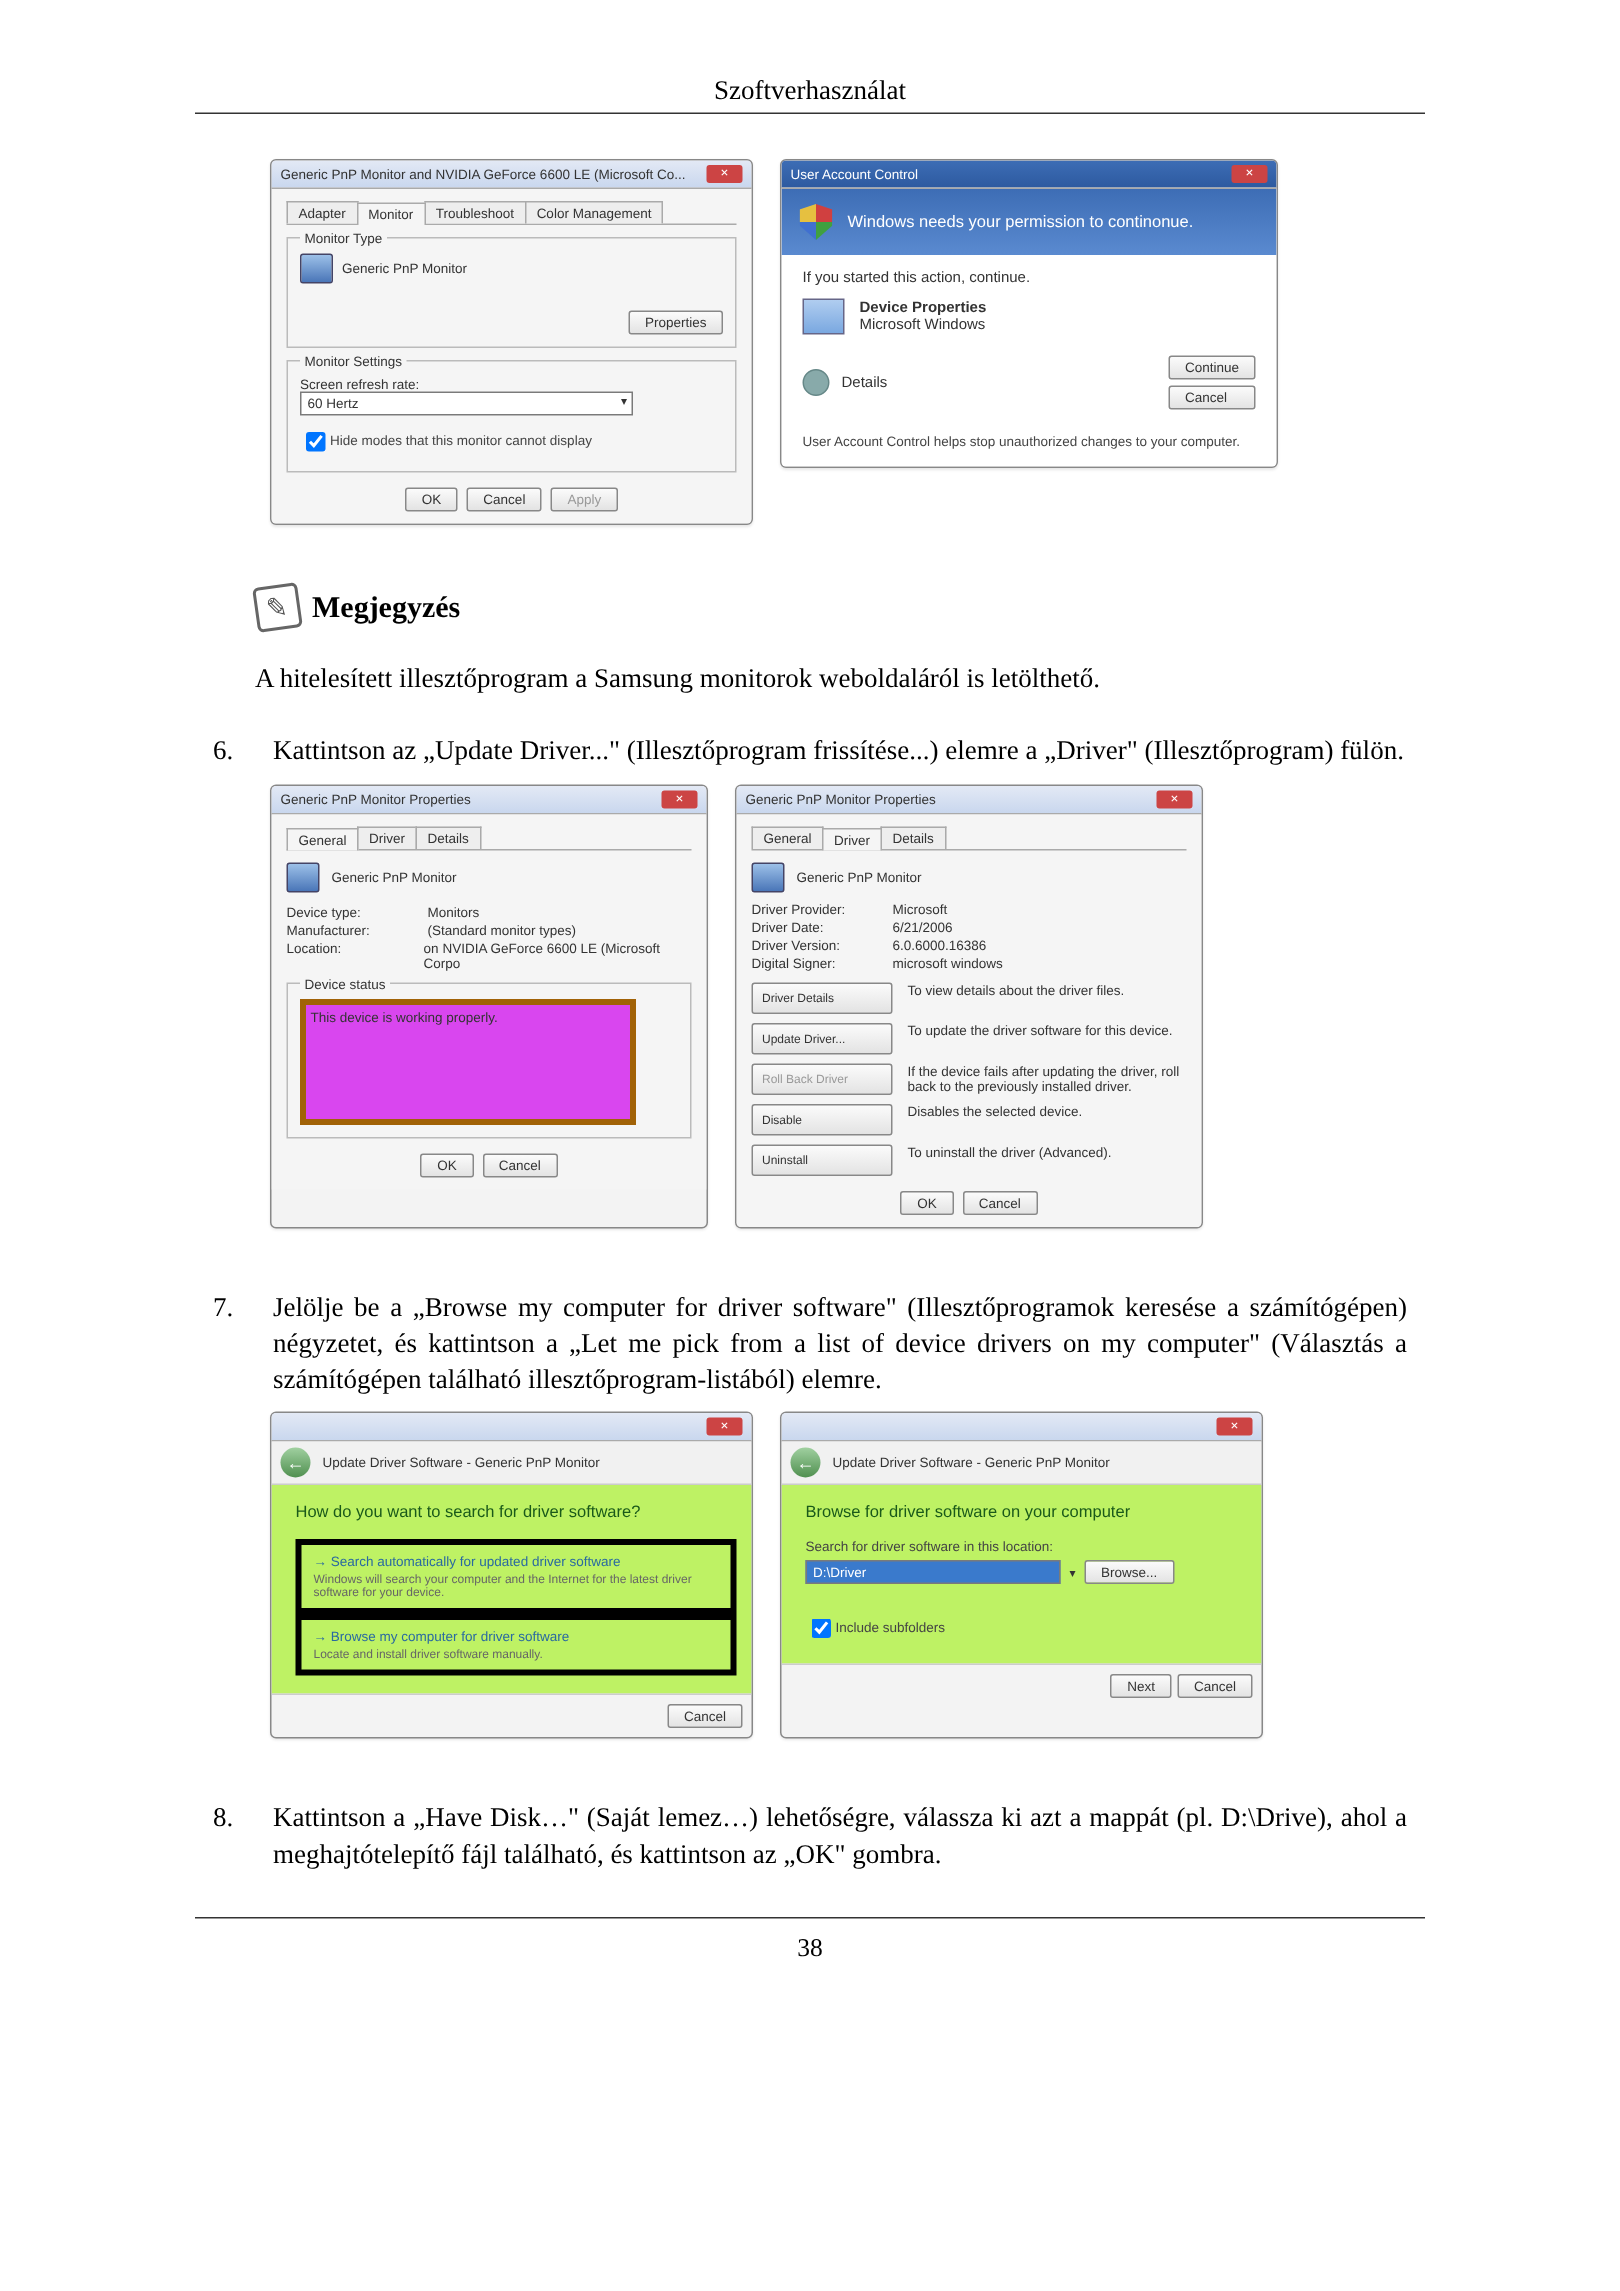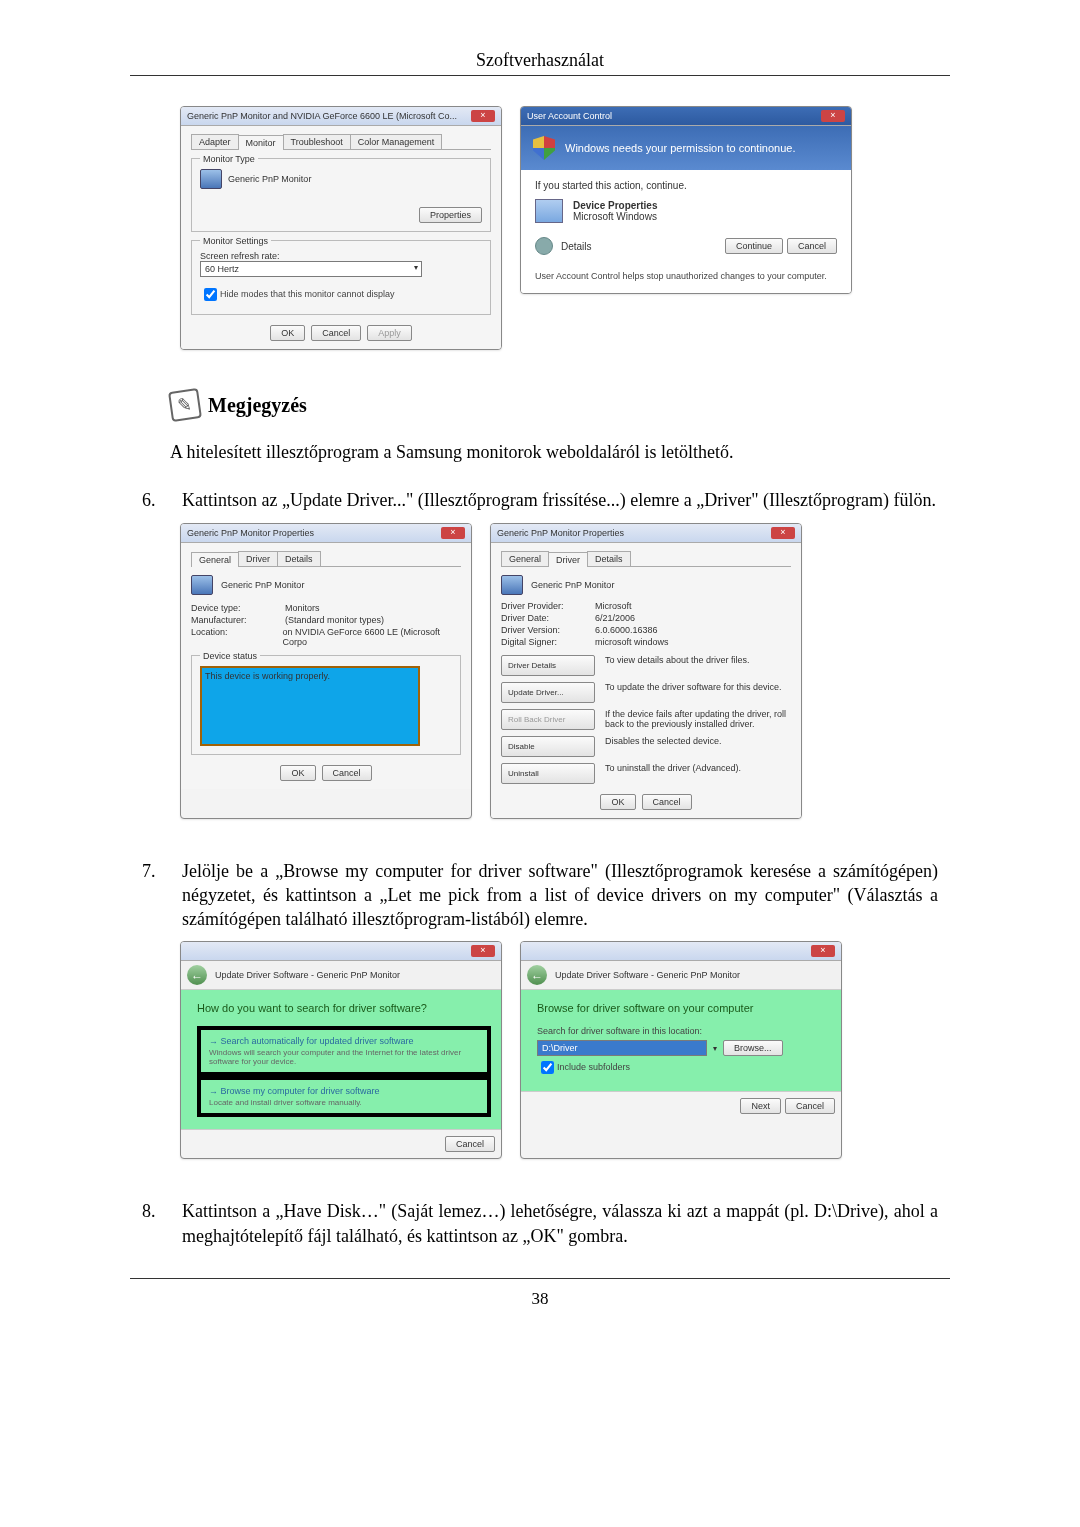--- a/index.html
+++ b/index.html
@@ -149,22 +149,22 @@
     margin-top: 10px;
   }
   .label-value {
     display: flex;
     gap: 14px;
     font-size: 9px;
     margin-bottom: 2px;
   }
   .lv-label { width: 80px; }
   .textarea-faux {
-    border: 2px solid #a16207;
-    background: #0ea5e9;
+    border: 4px solid #a16207;
+    background: #d946ef;
     height: 70px;
     width: 210px;
     padding: 3px;
     font-size: 9px;
     overflow: hidden;
   }
   .drv-btn {
     border: 1px solid #888;
     background: linear-gradient(#fbfbfb,#e3e3e3);
     padding: 5px 6px;
@@ -245,39 +245,39 @@
     background:#f1f1f1;
     border-bottom:1px solid #ccc;
     font-size:9px;
   }
   .back-icon{
     width:20px;height:20px;border-radius:50%;
     background:linear-gradient(#a0d0a0,#509050);
     display:flex;align-items:center;justify-content:center;
     color:#fff;font-size:12px;
   }
-  .wiz-body{padding:12px 16px;background:#86efac;}
+  .wiz-body{padding:12px 16px;background:#bef264;}
   .wiz-title{color:#1a5a1a;font-size:11px;margin-bottom:12px;}
   .option-box{border:4px solid #000000;padding:6px 8px;margin-bottom:0;width:270px;}
   .option-box.link{color:#2a6aa0;}
   .opt-title{font-size:9px;margin-bottom:2px;}
   .opt-sub{font-size:8px;color:#666;}
   .wiz-foot{display:flex;justify-content:flex-end;gap:4px;padding:6px;border-top:1px solid #ccc;}
   .input-faux{border:1px solid #7a7a7a;background:#fff;padding:2px 4px;font-size:9px;width:160px;display:inline-block;}
-  .browse-row{display:flex;align-items:center;gap:6px;margin:4px 0 2px 0;}
+  .browse-row{display:flex;align-items:center;gap:6px;margin:4px 0 20px 0;}
   .chk{font-size:9px;color:#444;margin-bottom:2px;}
   .chk input{vertical-align:middle;margin-right:3px;}
   .uac-body{background:#fff;padding:0;}
   .uac-banner{background:linear-gradient(#3d6db5,#5a8ad0);color:#fff;padding:10px 12px;display:flex;align-items:center;gap:10px;font-size:11px;}
   .uac-content{padding:10px 14px;font-size:10px;}
   .app-row{display:flex;gap:10px;align-items:center;margin:8px 0 14px 0;}
   .app-icon{width:26px;height:22px;background:linear-gradient(#b0cdf0,#7aa8e0);border:1px solid #668;}
   .details-row{display:flex;align-items:center;gap:8px;}
   .detail-icon{width:16px;height:16px;border-radius:50%;background:#8aa;border:1px solid #688;}
-  .uac-btnrow{margin-left:auto;display:flex;gap:4px;}
+  .uac-btnrow{margin-left:auto;display:flex;gap:4px;flex-direction:column;}
   .uac-foot{font-size:9px;padding:6px 14px 12px 14px;color:#444;}
 </style>
 </head>
 <body>
 
 <div class="page">
   <div class="header-title">Szoftverhasználat</div>
   <hr class="hr-top">
 
   <div class="screens-row indented">

